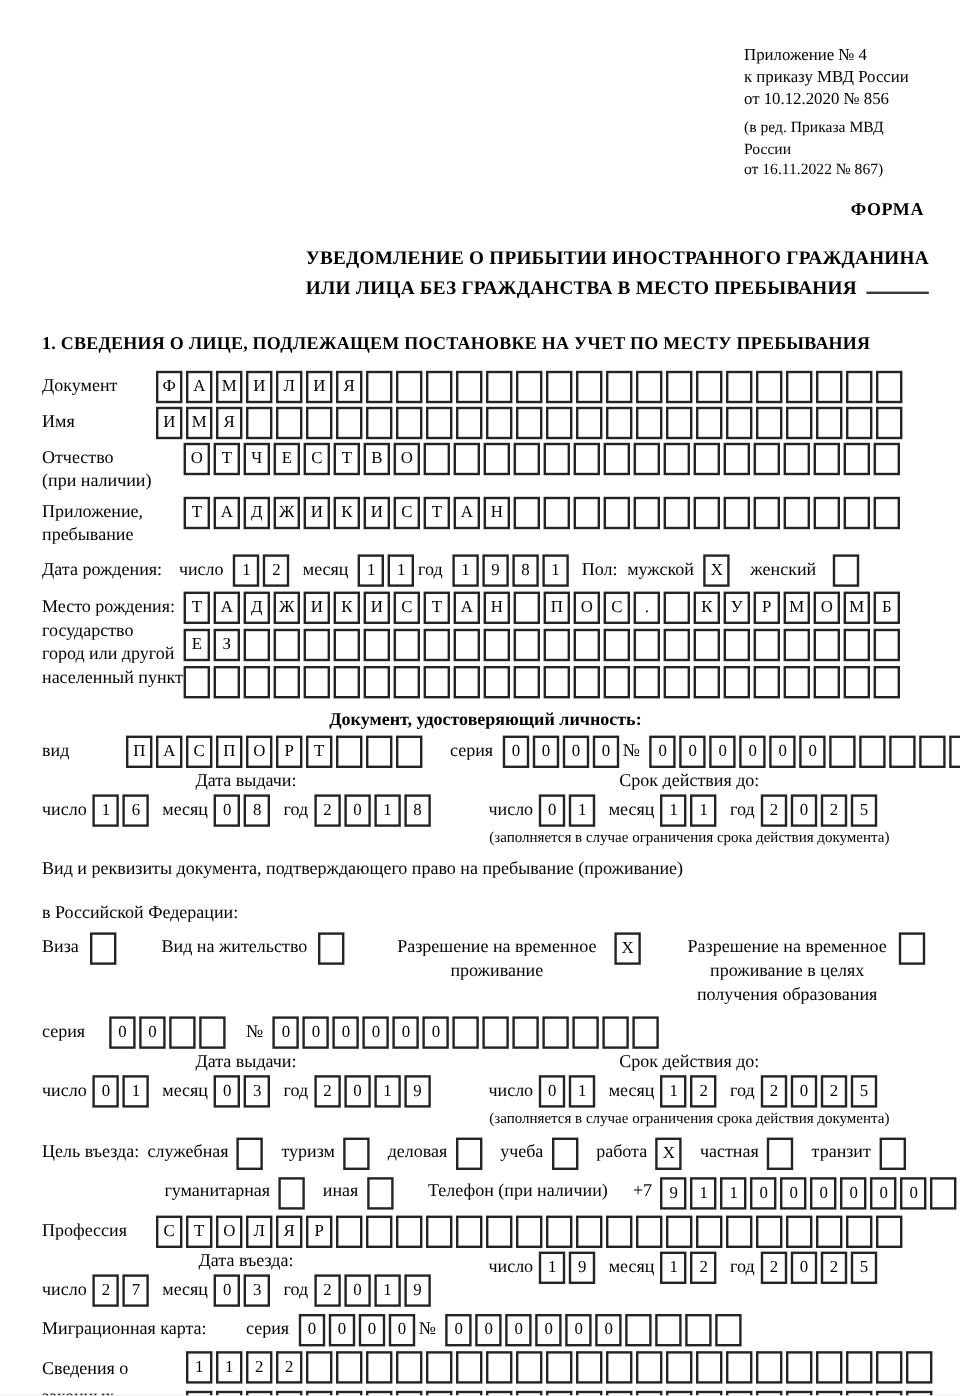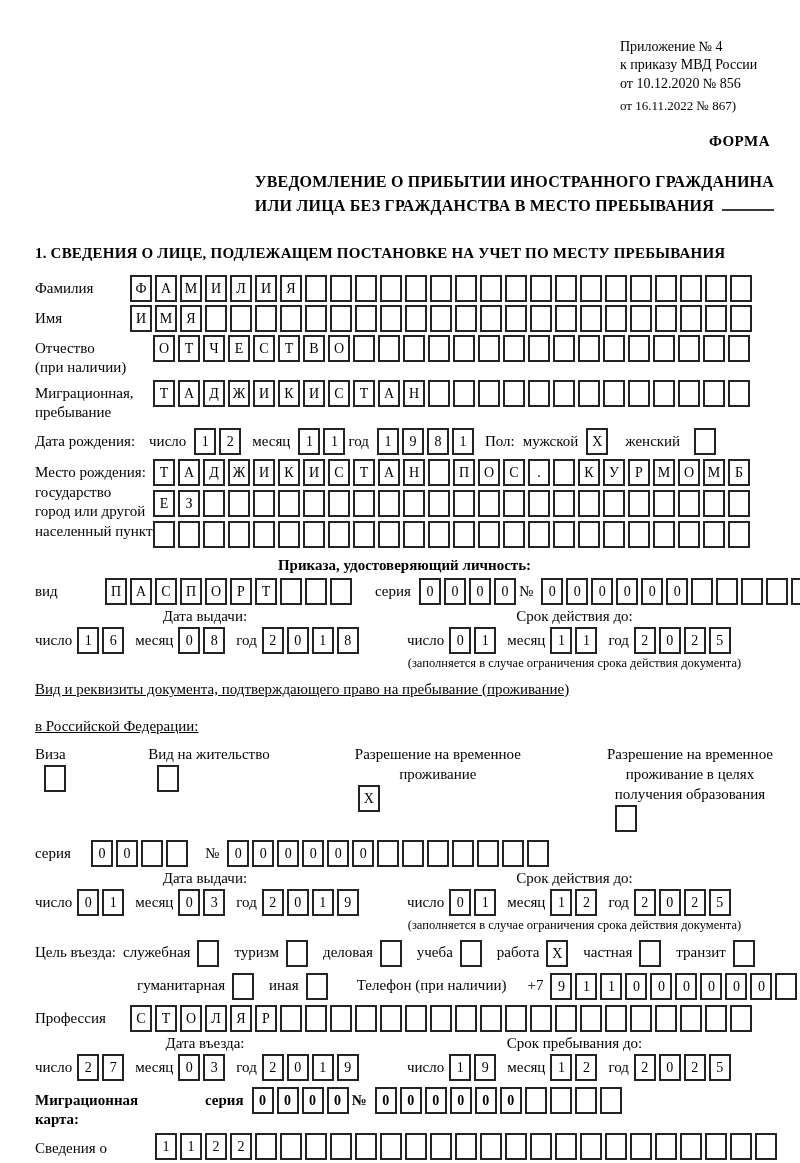--- a/index.html
+++ b/index.html
@@ -30,58 +30,59 @@
   .doc-heading{text-align:center;font-weight:bold;font-size:15px;margin:5px 0 4px 0;}
   
   .date-sec{display:flex;margin-top:0;margin-bottom:2px;font-size:15px;}
   .dcol-l{width:46%;} .dcol-r{width:54%;}
   .dhead{text-align:center;font-size:15px;margin-bottom:2px;}
   .drow{display:flex;align-items:flex-start;}
   .drow .inlbl{margin:0 5px 0 0;}
   .drow .cells{margin-right:8px;}
   .footnote{font-size:12.5px;margin-top:2px;text-align:center;line-height:1.25;}
   
-  .intro{font-size:15px;line-height:23px;margin-top:6px;text-decoration:underline;}
+  .intro{font-size:15px;line-height:23px;margin-top:6px;}
   .res-opts{display:flex;justify-content:space-between;align-items:flex-start;margin-top:3px;margin-bottom:8px;font-size:15px;}
-  .opt{display:flex;align-items:flex-start;flex-direction:column;}
+  .opt{display:flex;align-items:flex-start;}
   .opt .cells{margin-left:9px;margin-top:1px;}
   .opt-label{line-height:20px;padding-top:3px;}
   .opt-label.c2{width:178px;text-align:center;}
   .opt-label.c3{width:168px;text-align:center;}
   
   .purpose-row{display:flex;align-items:flex-start;font-size:15px;margin-bottom:5px;}
   .purpose-row .inlbl{margin-right:7px;}
   .purpose-row .cells{margin-right:12px;margin-top:1px;}
   .indent85{margin-left:102px;}
 </style>
 </head>
 <body>
 
 <div class="page">
 
   <div class="appendix">
     <div>Приложение № 4</div>
     <div>к приказу МВД России</div>
     <div>от 10.12.2020 № 856</div>
     <div class="appendix-amend">
+      <div>(в ред. Приказа МВД России</div>
       <div>от 16.11.2022 № 867)</div>
     </div>
   </div>
 
   <div class="forma">ФОРМА</div>
 
   <div class="title">
     <div>УВЕДОМЛЕНИЕ О ПРИБЫТИИ ИНОСТРАННОГО ГРАЖДАНИНА</div>
     <div><span>ИЛИ ЛИЦА БЕЗ ГРАЖДАНСТВА В МЕСТО ПРЕБЫВАНИЯ</span><span class="title-underline"></span></div>
   </div>
 
   <div class="sec-heading">1. СВЕДЕНИЯ О ЛИЦЕ, ПОДЛЕЖАЩЕМ ПОСТАНОВКЕ НА УЧЕТ ПО МЕСТУ ПРЕБЫВАНИЯ</div>
 
   <div class="frow">
-    <div class="flabel w95">Фамилия</div>
+    <div class="flabel w95">Документ</div>
     <div class="cells">
         <span class="cell">Ф</span>
         <span class="cell">А</span>
         <span class="cell">М</span>
         <span class="cell">И</span>
         <span class="cell">Л</span>
         <span class="cell">И</span>
         <span class="cell">Я</span>
         <span class="cell"></span>
         <span class="cell"></span>
@@ -163,21 +164,21 @@
         <span class="cell"></span>
         <span class="cell"></span>
         <span class="cell"></span>
         <span class="cell"></span>
         <span class="cell"></span>
       </div>
   </div>
 
   <div class="frow">
     <div class="flabel w118">
-      <div>Миграционная,</div>
+      <div>Приложение,</div>
       <div>пребывание</div>
     </div>
     <div class="cells">
         <span class="cell">Т</span>
         <span class="cell">А</span>
         <span class="cell">Д</span>
         <span class="cell">Ж</span>
         <span class="cell">И</span>
         <span class="cell">К</span>
         <span class="cell">И</span>
@@ -323,21 +324,21 @@
           <span class="cell"></span>
           <span class="cell"></span>
           <span class="cell"></span>
           <span class="cell"></span>
           <span class="cell"></span>
           <span class="cell"></span>
         </div>
     </div>
   </div>
 
-  <div class="doc-heading">Приказа, удостоверяющий личность:</div>
+  <div class="doc-heading">Документ, удостоверяющий личность:</div>
 
   <div class="frow">
     <span class="inlbl w70">вид</span>
     <span class="cells">
         <span class="cell">П</span>
         <span class="cell">А</span>
         <span class="cell">С</span>
         <span class="cell">П</span>
         <span class="cell">О</span>
         <span class="cell">Р</span>
@@ -634,21 +635,20 @@
         <span class="inlbl">год</span>
         <span class="cells">
             <span class="cell">2</span>
             <span class="cell">0</span>
             <span class="cell">1</span>
             <span class="cell">9</span>
           </span>
       </div>
     </div>
     <div class="dcol-r">
-      <div class="dhead">Срок пребывания до:</div>
       <div class="drow" style="justify-content:center;">
         <span class="inlbl">число</span>
         <span class="cells">
             <span class="cell">1</span>
             <span class="cell">9</span>
           </span>
         <span class="inlbl">месяц</span>
         <span class="cells">
             <span class="cell">1</span>
             <span class="cell">2</span>
@@ -657,21 +657,21 @@
         <span class="cells">
             <span class="cell">2</span>
             <span class="cell">0</span>
             <span class="cell">2</span>
             <span class="cell">5</span>
           </span>
       </div>
     </div>
   </div>
 
-  <div class="frow" style="margin-top:6px;font-weight:bold;">
+  <div class="frow" style="margin-top:6px;">
     <span class="inlbl w150">Миграционная карта:</span>
       <span class="gap20"></span>
     <span class="inlbl">серия</span>
       <span class="gap8"></span>
     <span class="cells">
         <span class="cell">0</span>
         <span class="cell">0</span>
         <span class="cell">0</span>
         <span class="cell">0</span>
       </span>

